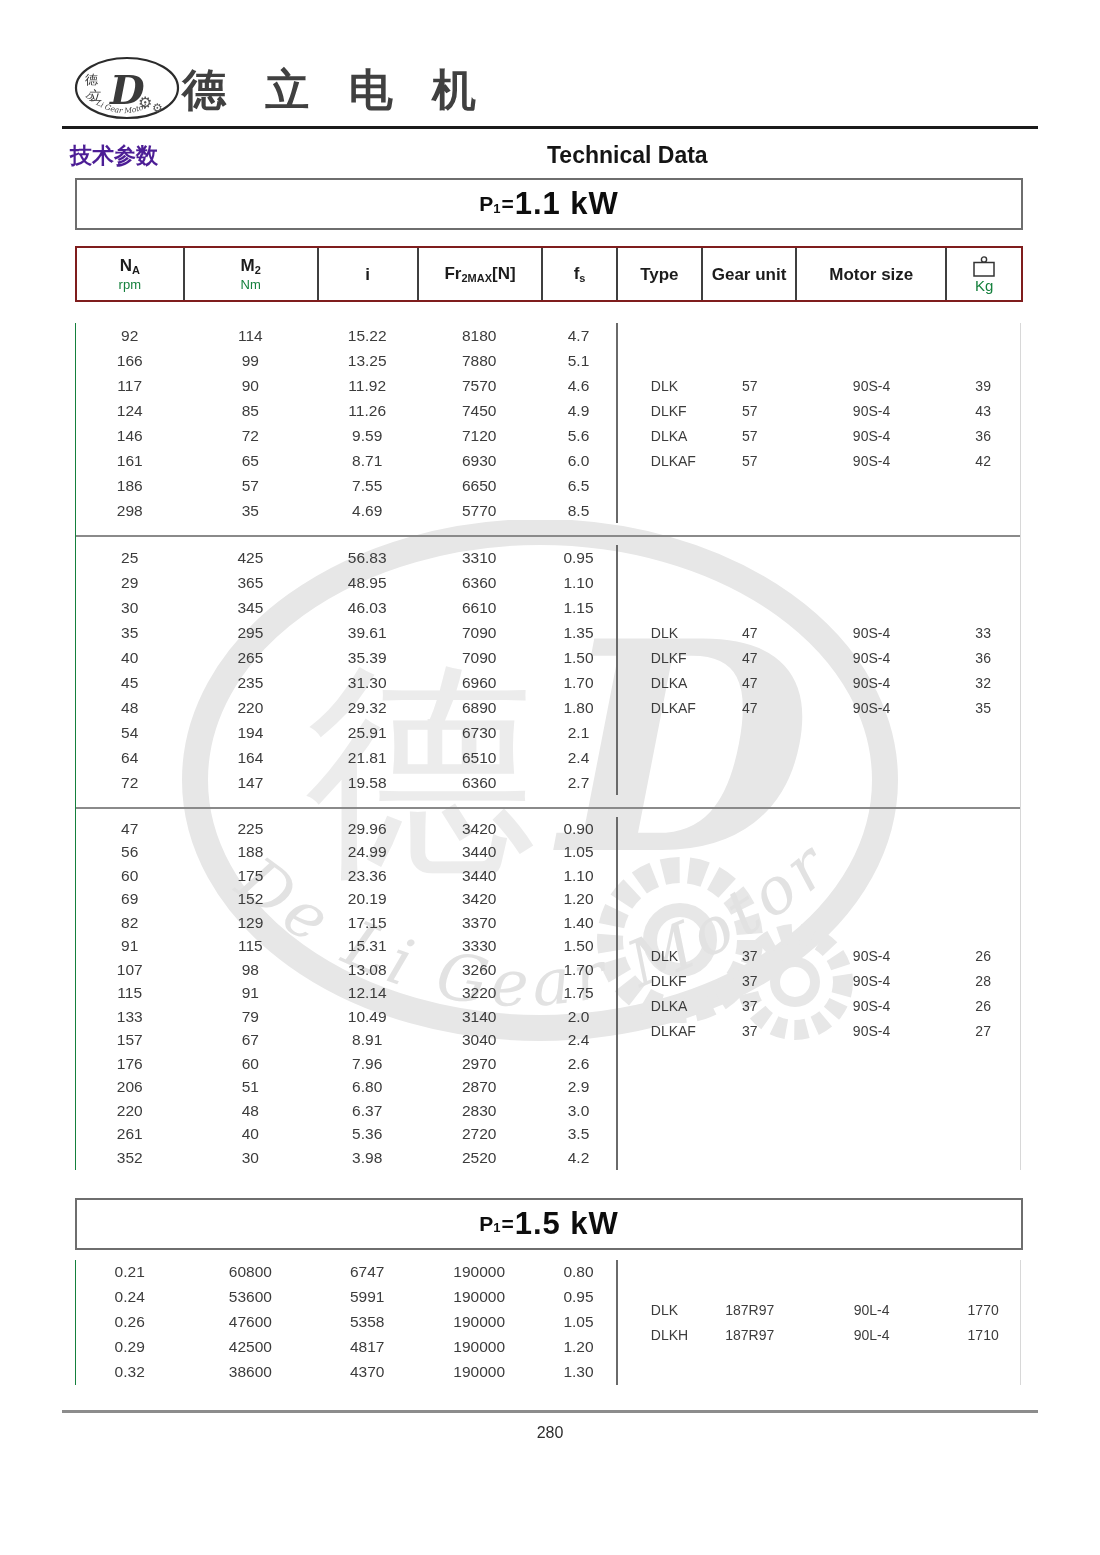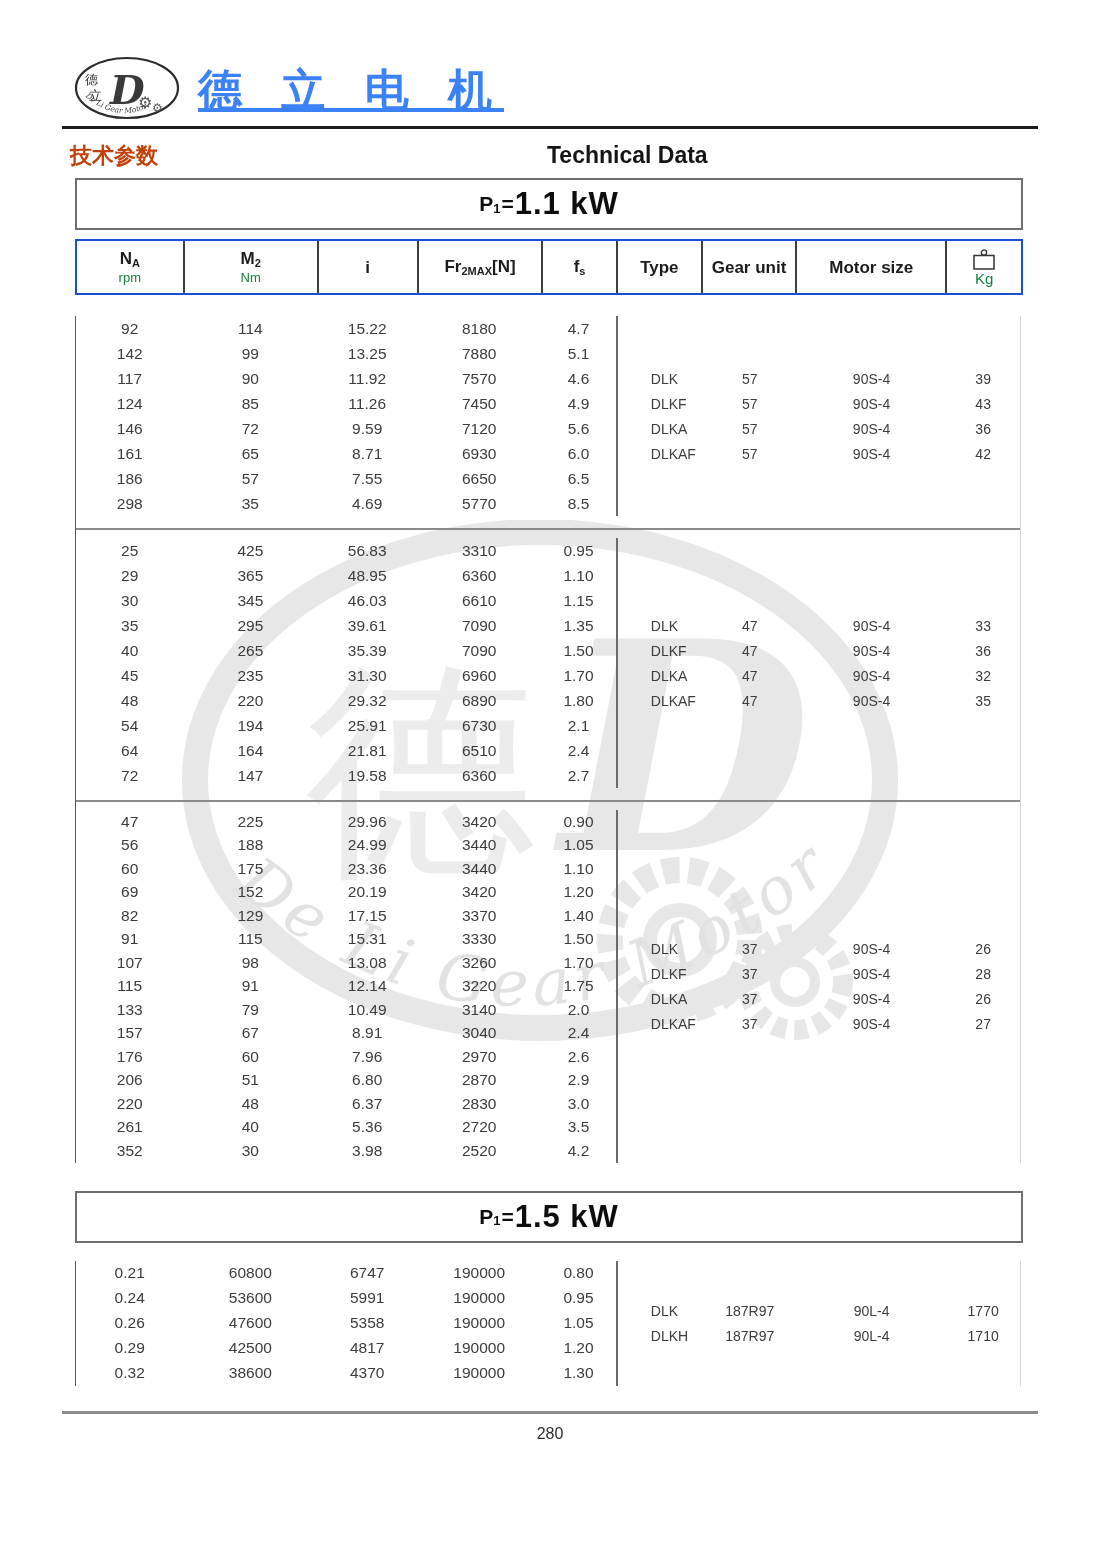--- a/index.html
+++ b/index.html
@@ -7,58 +7,58 @@
     width:1100px;height:1555px;background:#ffffff;position:relative;
     font-family:"Liberation Sans","DejaVu Sans",sans-serif;overflow:hidden;
   }
   .content{position:relative;z-index:1;}
   
   .watermark{position:absolute;left:140px;top:520px;z-index:0;pointer-events:none;}
   
   .brand-row{margin:54px 0 0 72px;height:72px;display:flex;align-items:center;}
   .logo-svg{width:110px;height:72px;flex:0 0 auto;}
   .brand-name{
-    margin-left:16px;font-family:"DejaVu Serif","Liberation Serif",serif;
-    font-size:44px;font-weight:bold;color:#3b82f6;letter-spacing:12px;white-space:nowrap;text-decoration:underline;
+    margin-left:0;font-family:"DejaVu Serif","Liberation Serif",serif;
+    font-size:44px;font-weight:bold;color:#404040;letter-spacing:12px;white-space:nowrap;
   }
   .top-rule{margin-left:62px;width:976px;height:3px;background:#1b1b1b;}
   .titles-row{position:relative;margin-top:12px;height:30px;}
-  .title-zh{position:absolute;left:70px;top:0;font-size:22px;font-weight:bold;color:#c2410c;}
+  .title-zh{position:absolute;left:70px;top:0;font-size:22px;font-weight:bold;color:#4c1d95;}
   .title-en{position:absolute;left:547px;top:1px;font-size:23px;font-weight:bold;color:#151515;}
   
   .power-box{
     margin-left:75px;width:944px;height:48px;border:2px solid #6e6e6e;
     display:flex;align-items:center;justify-content:center;background:transparent;
   }
   .power-box.first{margin-top:7px;}
   .power-box.second{margin-top:28px;}
   .pp{font-size:21px;font-weight:bold;color:#0d0d0d;}
   .psub{font-size:13px;font-weight:bold;color:#0d0d0d;position:relative;top:4px;}
   .peq{font-size:21px;font-weight:bold;color:#0d0d0d;margin:0 1px 0 1px;}
   .pval{font-size:31px;font-weight:bold;color:#0d0d0d;letter-spacing:1px;}
   
   .cols-table{
-    margin-left:75px;margin-top:9px;width:944px;height:52px;border:2px solid #1d4ed8;
+    margin-left:75px;margin-top:16px;width:944px;height:52px;border:2px solid #7f1d1d;
     display:grid;grid-template-columns:11.4% 14.2% 10.6% 13.2% 7.9% 9.0% 10.0% 15.9% 7.8%;
   }
   .hcell{
     border-right:2px solid #3f3f3f;display:flex;flex-direction:column;
     align-items:center;justify-content:center;color:#1c1c1c;
   }
   .hcell:last-child{border-right:none;}
   .hmain{font-size:17px;font-weight:bold;line-height:19px;}
   .sub{font-size:11px;font-weight:bold;position:relative;top:3px;}
   .hunit{font-size:13px;font-weight:normal;color:#15803d;line-height:15px;}
   .kgcell .hunit{font-size:15px;}
   
   .data-area{
     margin-left:75px;margin-top:21px;width:944px;
     border-left:1px solid #15803d;border-right:1px solid #d8d8d8;
   }
-  .data-area.second{margin-top:18px;}
+  .data-area.second{margin-top:10px;}
   .block{display:flex;}
   .left{width:57.3%;}
   .right{width:42.7%;border-left:2px solid #6a6a6a;display:flex;align-items:center;}
   .types{width:100%;}
   .drow{display:flex;height:25px;align-items:center;}
   .block.compact .drow{height:23.5px;}
   .dcell{display:block;text-align:center;font-size:15.5px;color:#3c3c3c;}
   .drow .dcell:nth-child(1){width:19.9%;}
   .drow .dcell:nth-child(2){width:24.8%;}
   .drow .dcell:nth-child(3){width:18.5%;}
@@ -167,21 +167,21 @@
       <div class="block">
         <div class="left">
           <div class="drow">
             <span class="dcell">92</span>
             <span class="dcell">114</span>
             <span class="dcell">15.22</span>
             <span class="dcell">8180</span>
             <span class="dcell">4.7</span>
           </div>
           <div class="drow">
-            <span class="dcell">142</span>
+            <span class="dcell">166</span>
             <span class="dcell">99</span>
             <span class="dcell">13.25</span>
             <span class="dcell">7880</span>
             <span class="dcell">5.1</span>
           </div>
           <div class="drow">
             <span class="dcell">117</span>
             <span class="dcell">90</span>
             <span class="dcell">11.92</span>
             <span class="dcell">7570</span>

